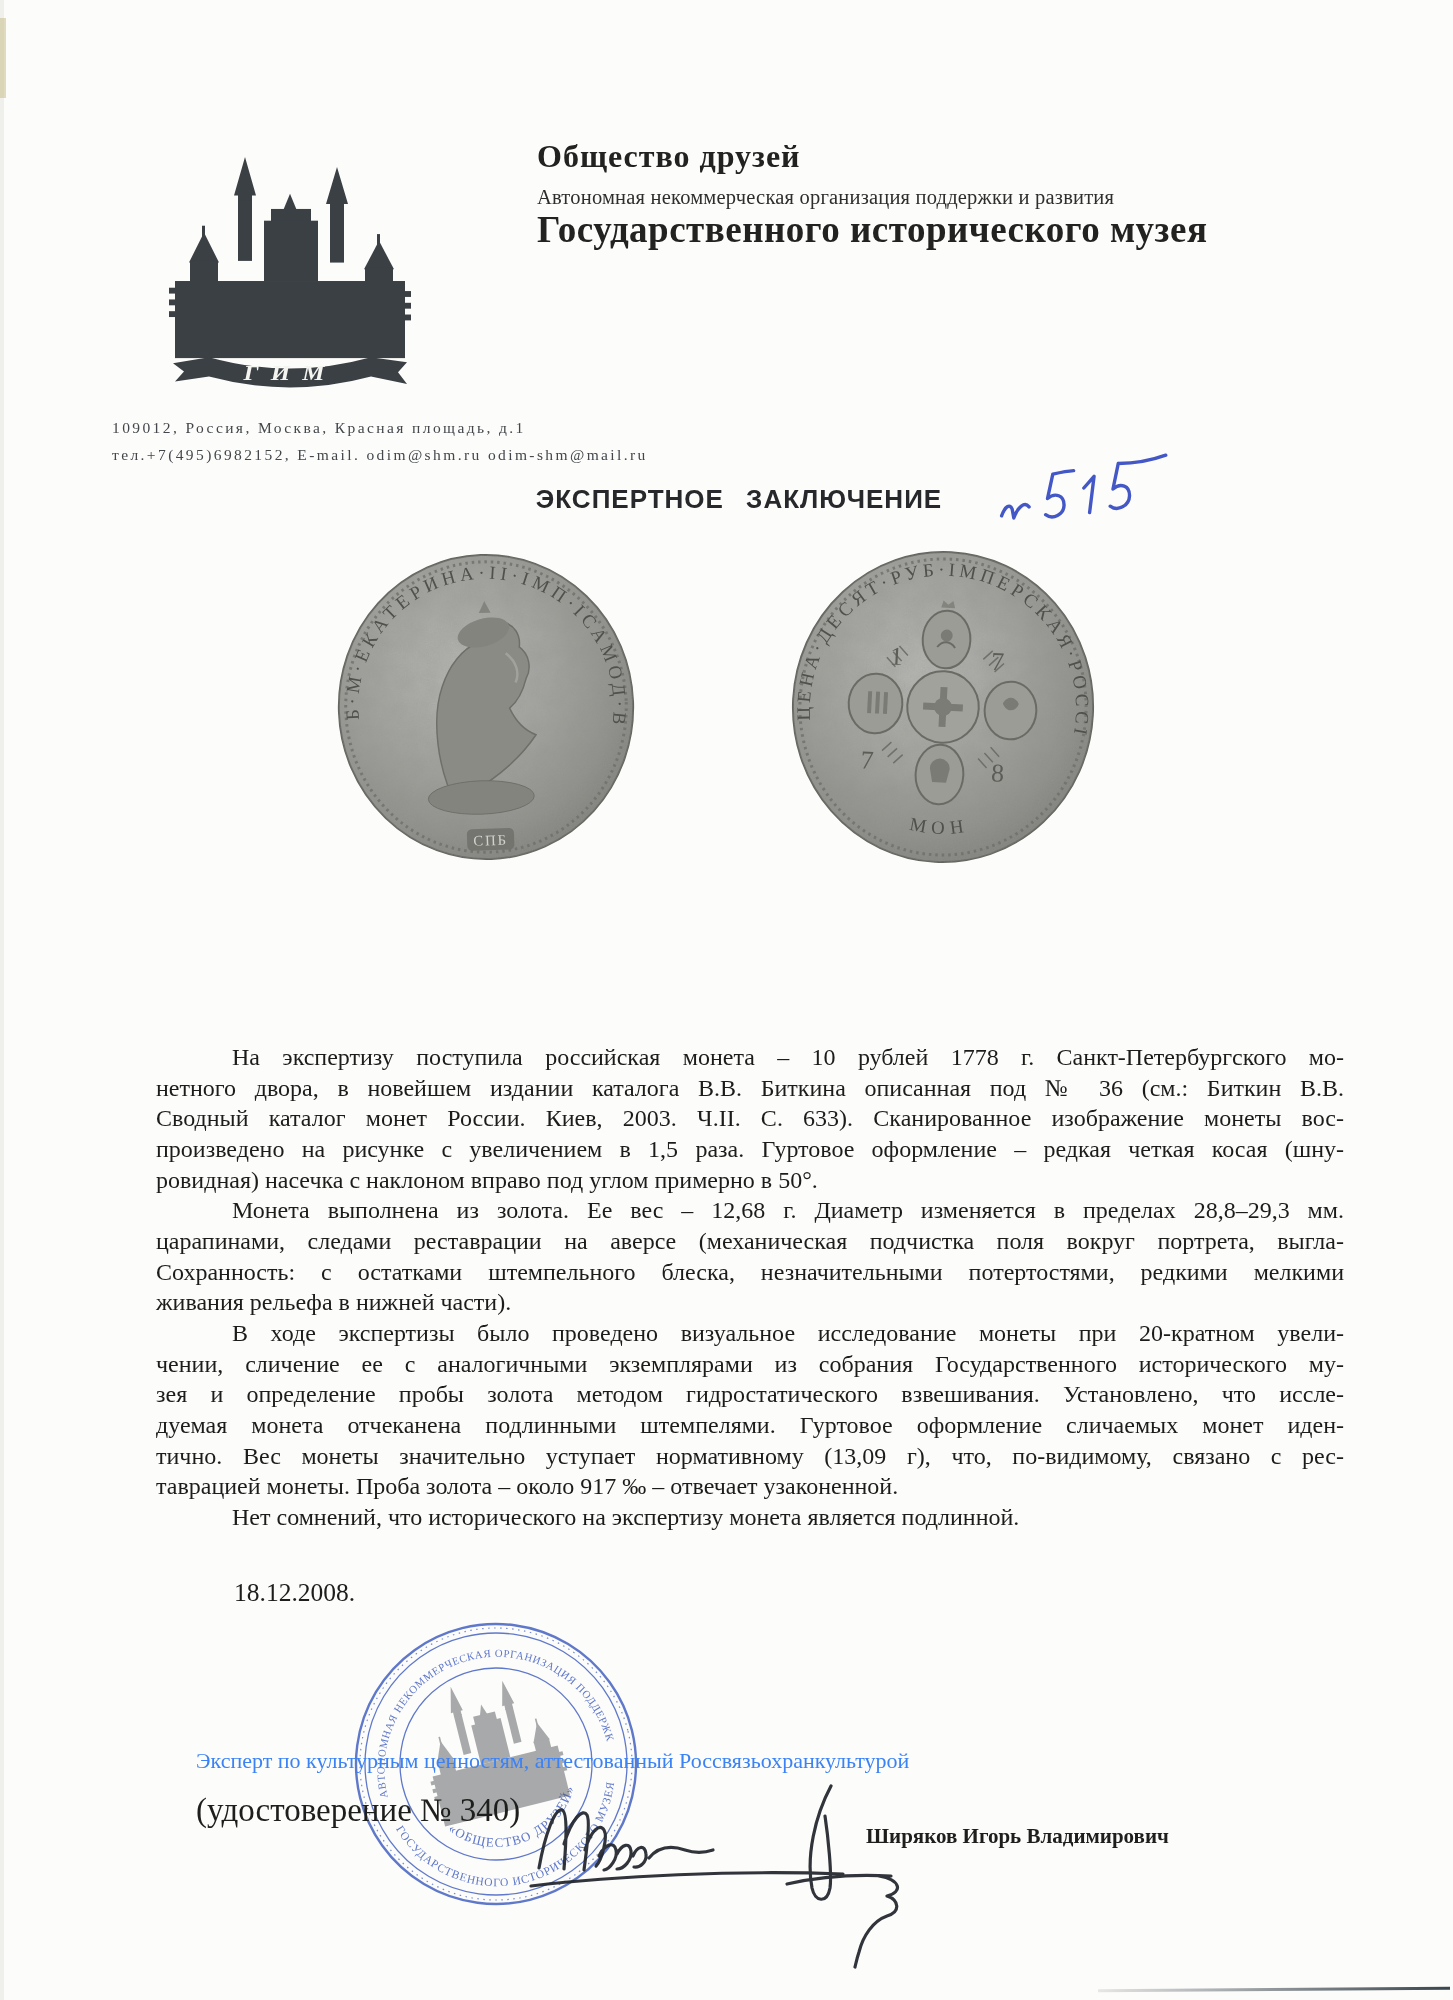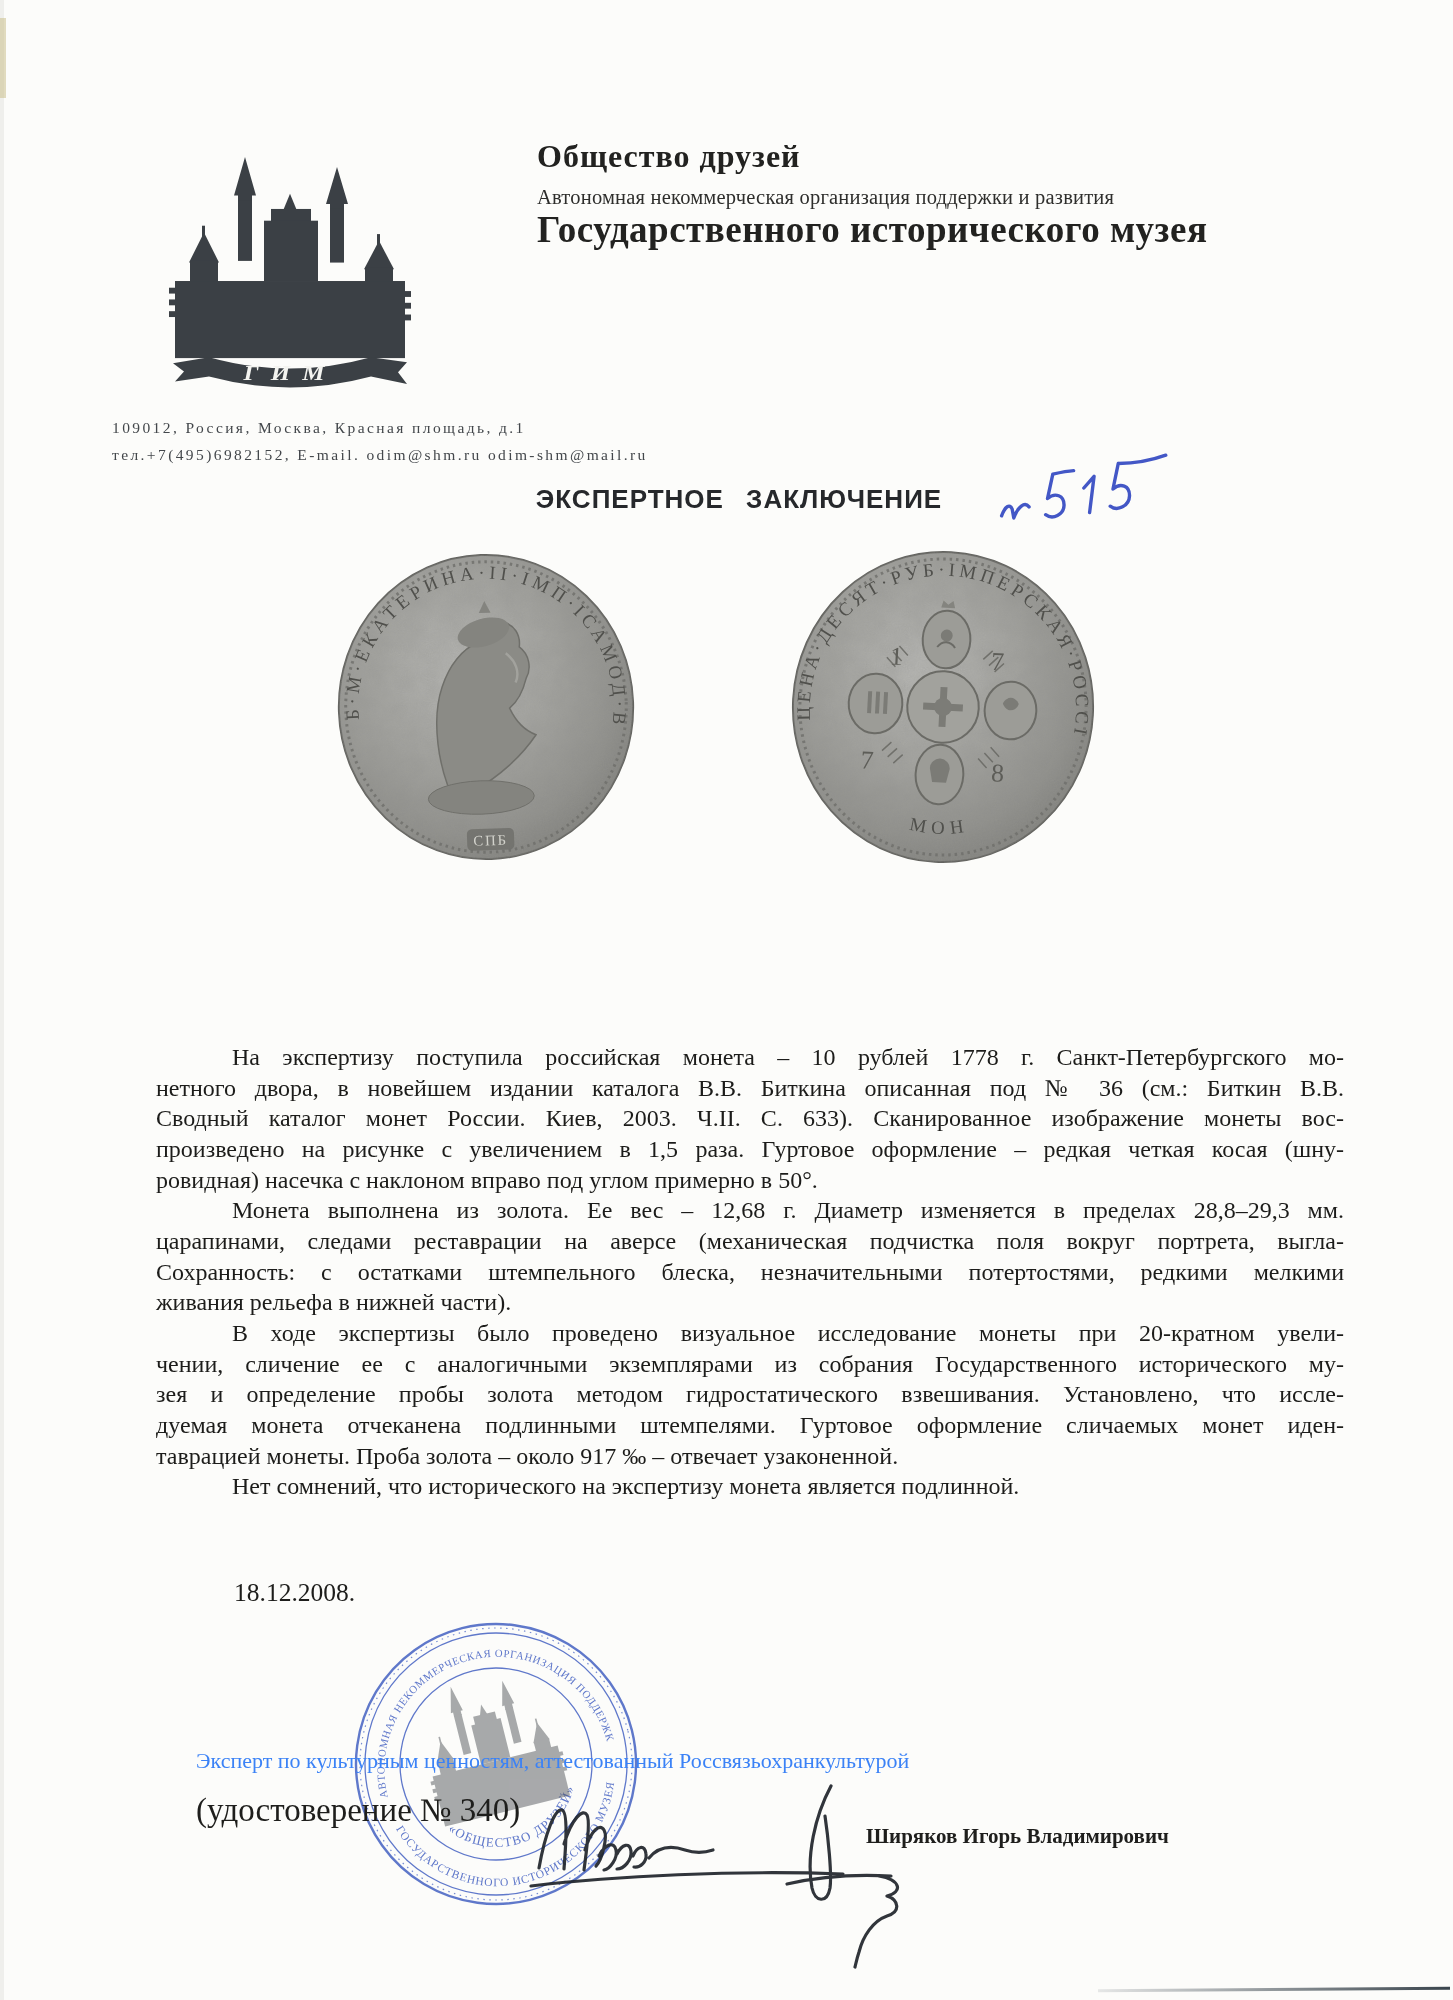--- a/index.html
+++ b/index.html
@@ -184,20 +184,21 @@
       <div class="bline">произведено на рисунке с увеличением в 1,5 раза. Гуртовое оформление – редкая четкая косая (шну-</div>
       <div class="bline blast">ровидная) насечка с наклоном вправо под углом примерно в 50°.</div>
       <div class="bline bfirst">Монета выполнена из золота. Ее вес – 12,68 г. Диаметр изменяется в пределах 28,8–29,3 мм.</div>
       <div class="bline">царапинами, следами реставрации на аверсе (механическая подчистка поля вокруг портрета, выгла-</div>
       <div class="bline">Сохранность: с остатками штемпельного блеска, незначительными потертостями, редкими мелкими</div>
       <div class="bline blast">живания рельефа в нижней части).</div>
       <div class="bline bfirst">В ходе экспертизы было проведено визуальное исследование монеты при 20-кратном увели-</div>
       <div class="bline">чении, сличение ее с аналогичными экземплярами из собрания Государственного исторического му-</div>
       <div class="bline">зея и определение пробы золота методом гидростатического взвешивания. Установлено, что иссле-</div>
       <div class="bline">дуемая монета отчеканена подлинными штемпелями. Гуртовое оформление сличаемых монет иден-</div>
+      <div class="bline">тично. Вес монеты значительно уступает нормативному (13,09 г), что, по-видимому, связано с рес-</div>
       <div class="bline blast">таврацией монеты. Проба золота – около 917 ‰ – отвечает узаконенной.</div>
       <div class="bline bfirst blast">Нет сомнений, что исторического на экспертизу монета является подлинной.</div>
     </div>
   <div class="abs doc-date">18.12.2008.</div>
 
   <svg class="abs stamp" width="292" height="292" viewBox="-146 -146 292 292">
     <g transform="rotate(-14)" fill="#4a66c4">
       <circle r="140" fill="none" stroke="#4a66c4" stroke-width="2.4"></circle>
       <circle r="131" fill="none" stroke="#4a66c4" stroke-width="1.3"></circle>
       <circle r="96" fill="none" stroke="#4a66c4" stroke-width="1.3"></circle>

